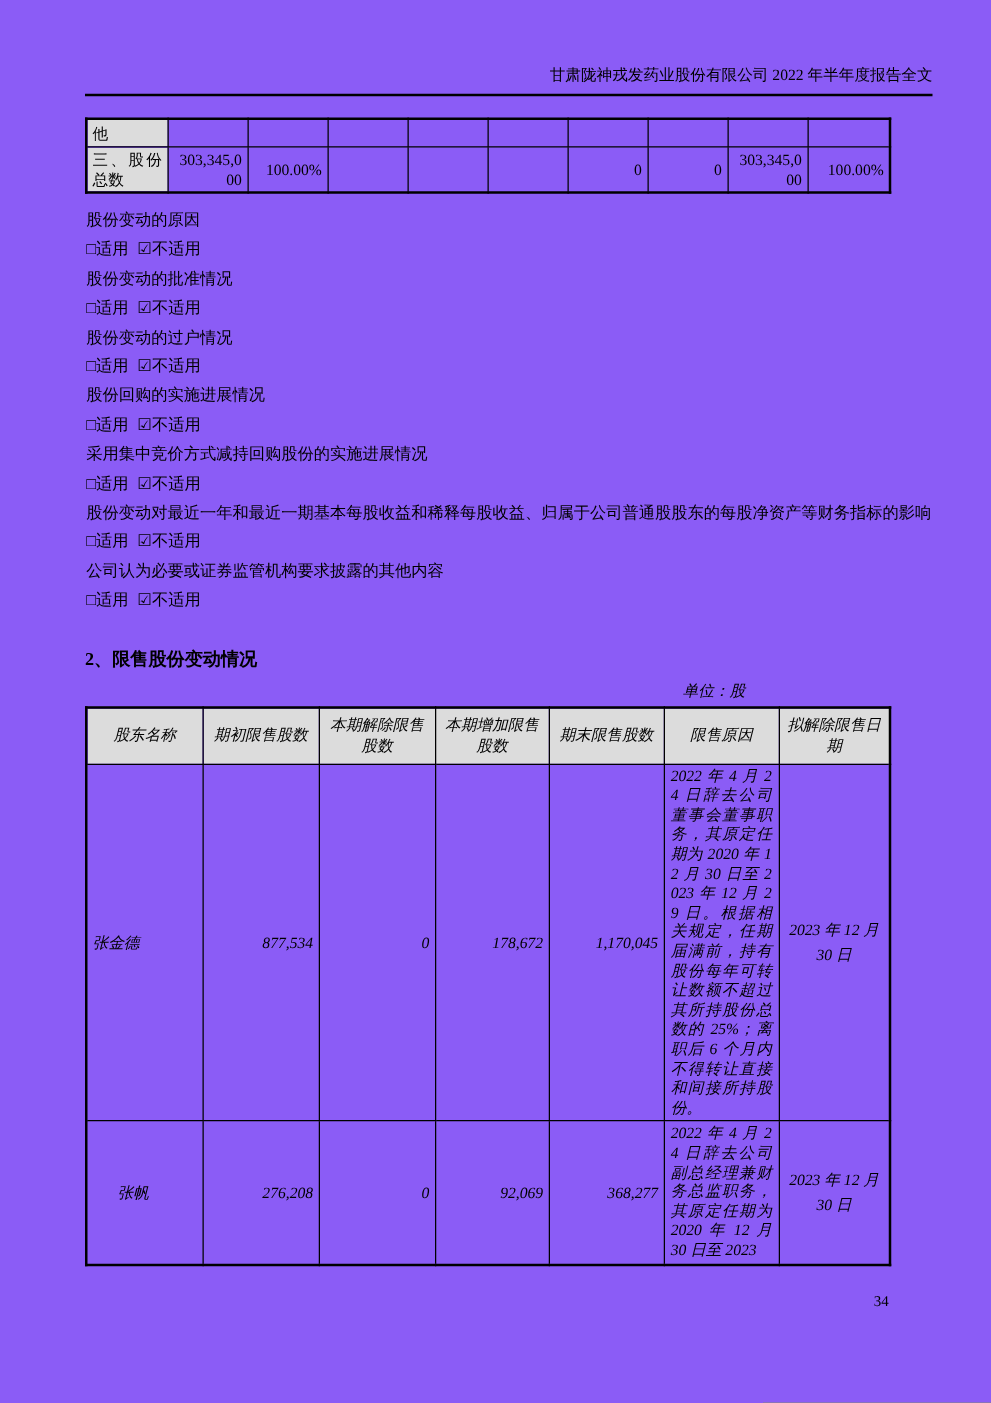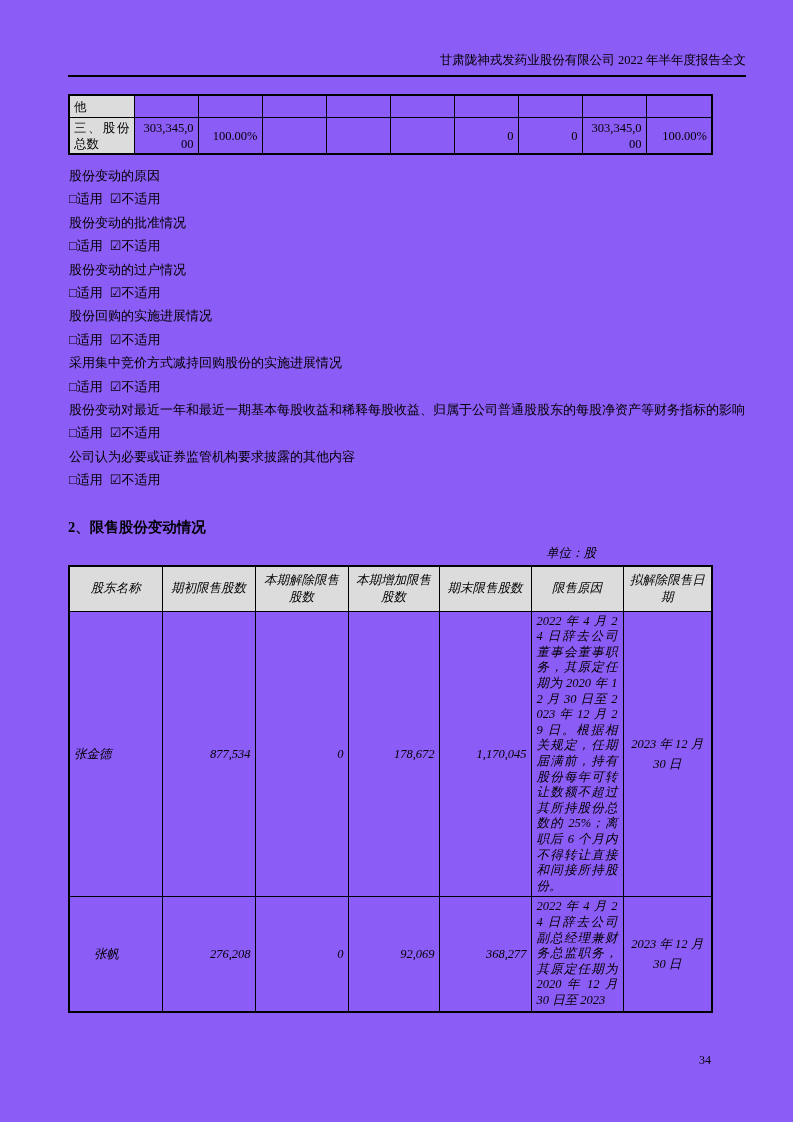--- a/index.html
+++ b/index.html
@@ -32,21 +32,21 @@
   
   .restricted-table th {
     background:#dcdcdc; font-weight:normal; text-align:center;
     height:42px; line-height:17px; vertical-align:middle; padding:1px 5px;
   }
   .restricted-table td { vertical-align:middle; line-height:16px; }
   .restricted-table td.name { text-align:left; height:278px; }
   .restricted-table tr.r2 td.name { height:107px;padding-left:24px; }
   .restricted-table td.reason { text-align:justify; word-break:break-all; line-height:15.6px; padding:2px 5px; }
   .restricted-table td.date { text-align:center; line-height:20px; }
-  .page-num { width:643px; text-align:right; font-size:12px; margin-top:40px; }
+  .page-num { width:643px; text-align:right; font-size:12px; margin-top:21px; }
 </style>
 </head>
 <body>
 
 <div class="page">
 
   <div class="doc-header">
     <span>甘肃陇神戎发药业股份有限公司 2022 年半年度报告全文</span>
   </div>
 

